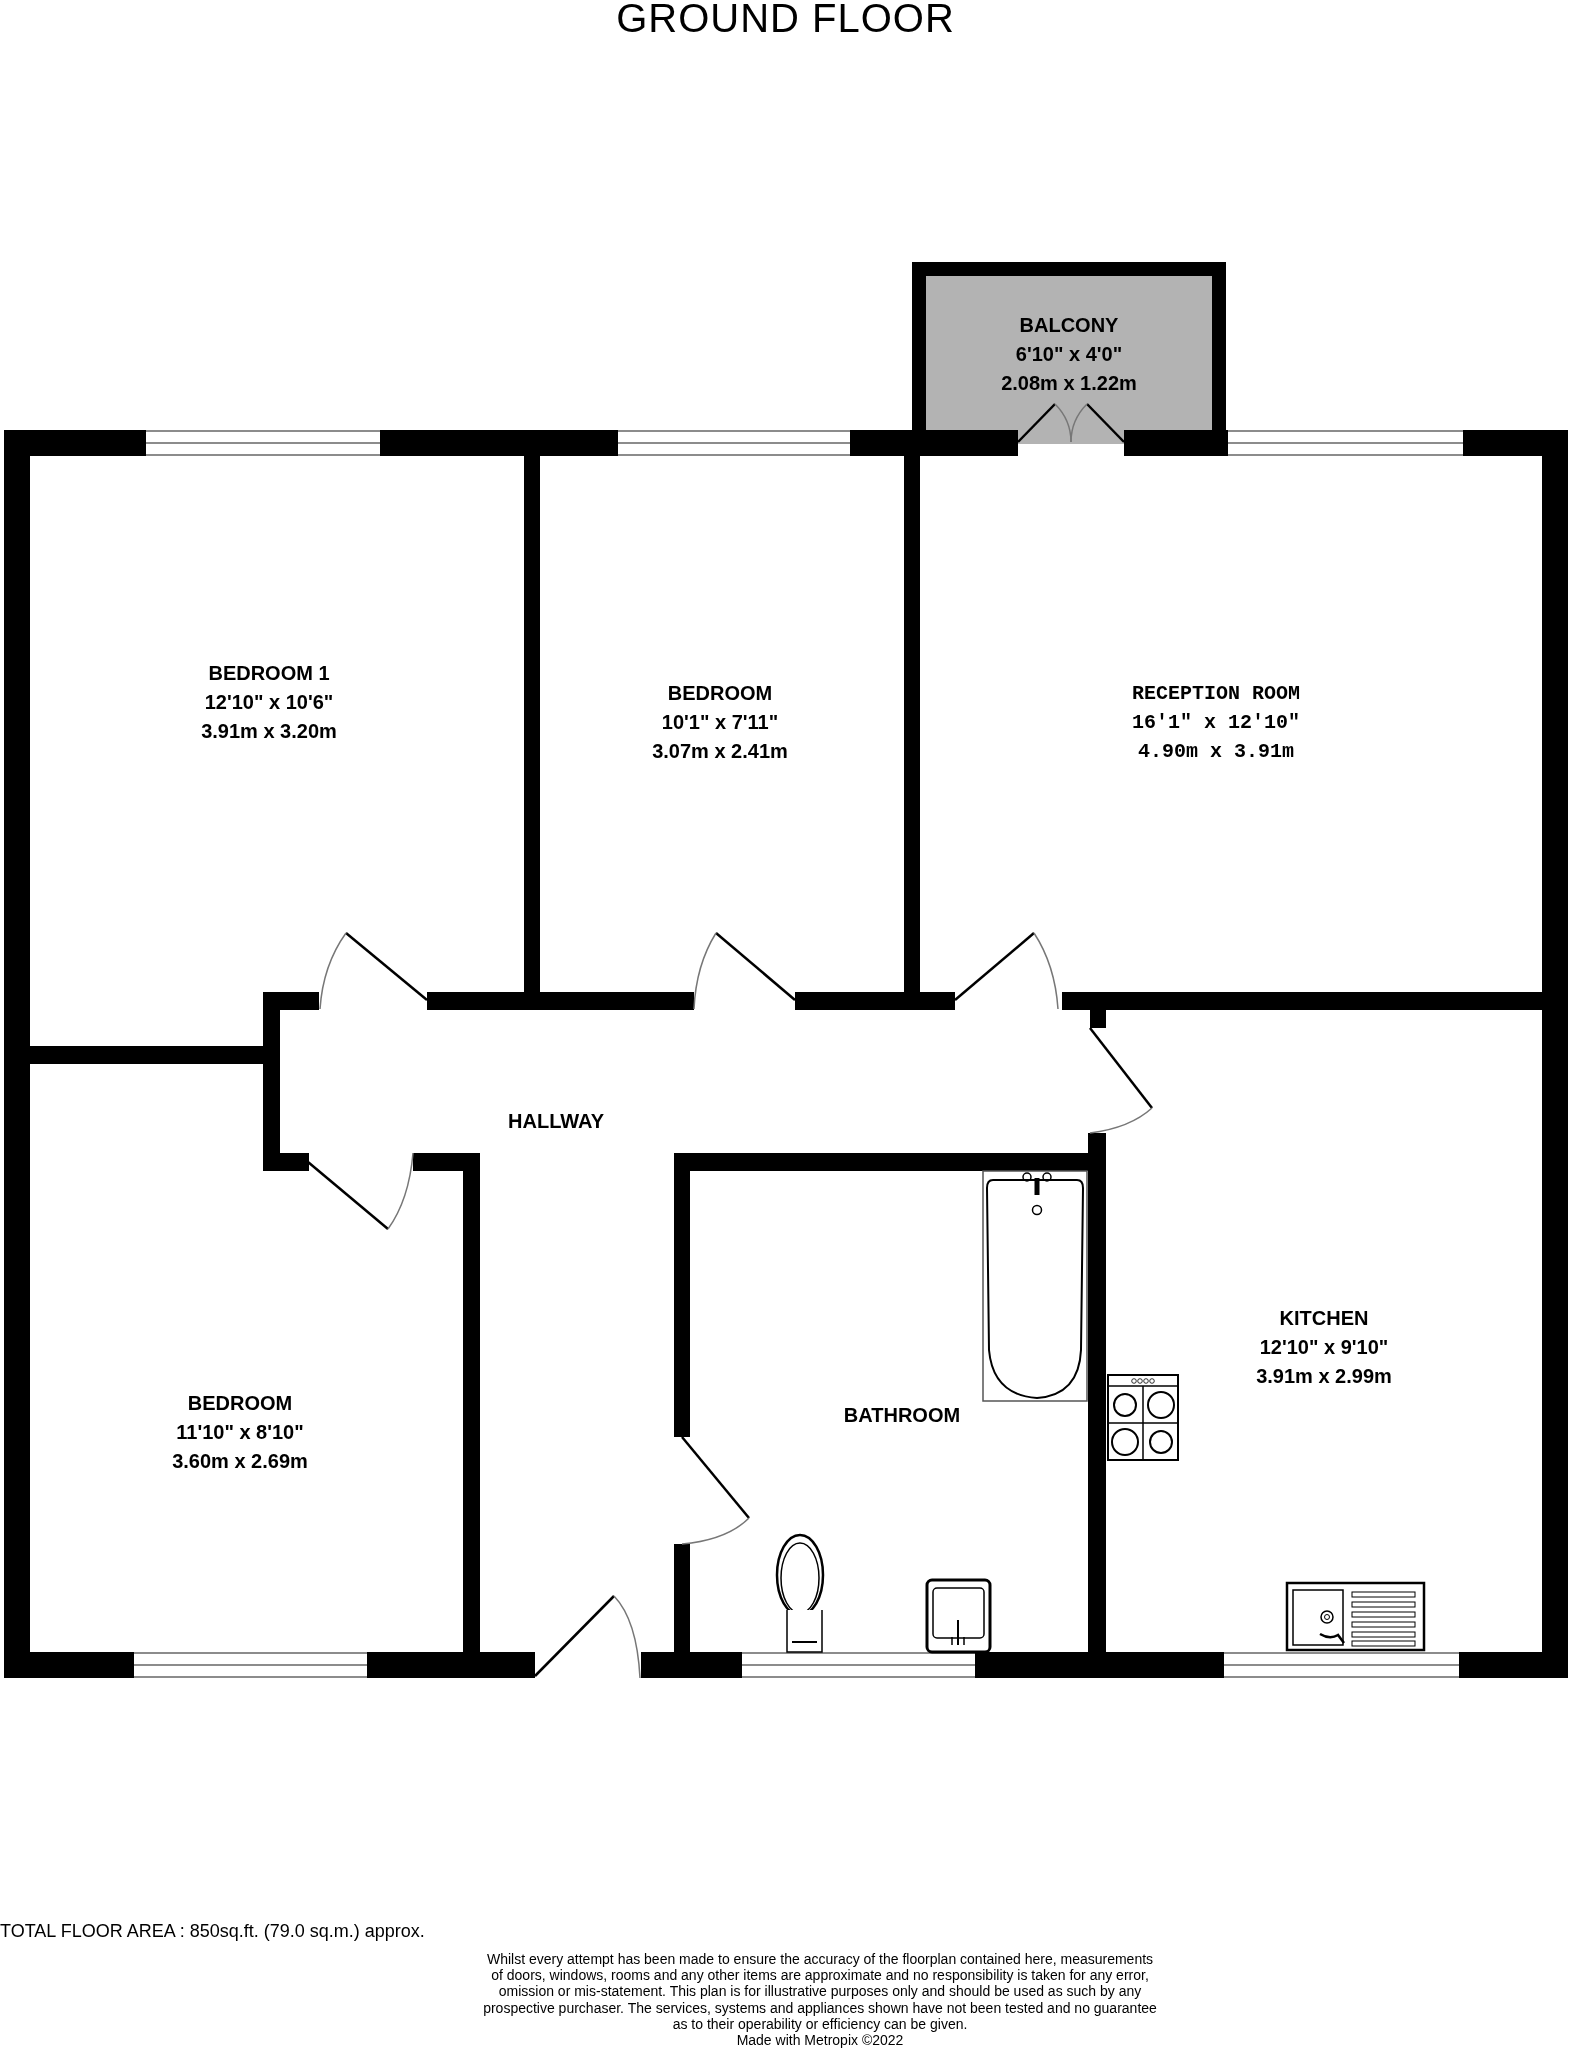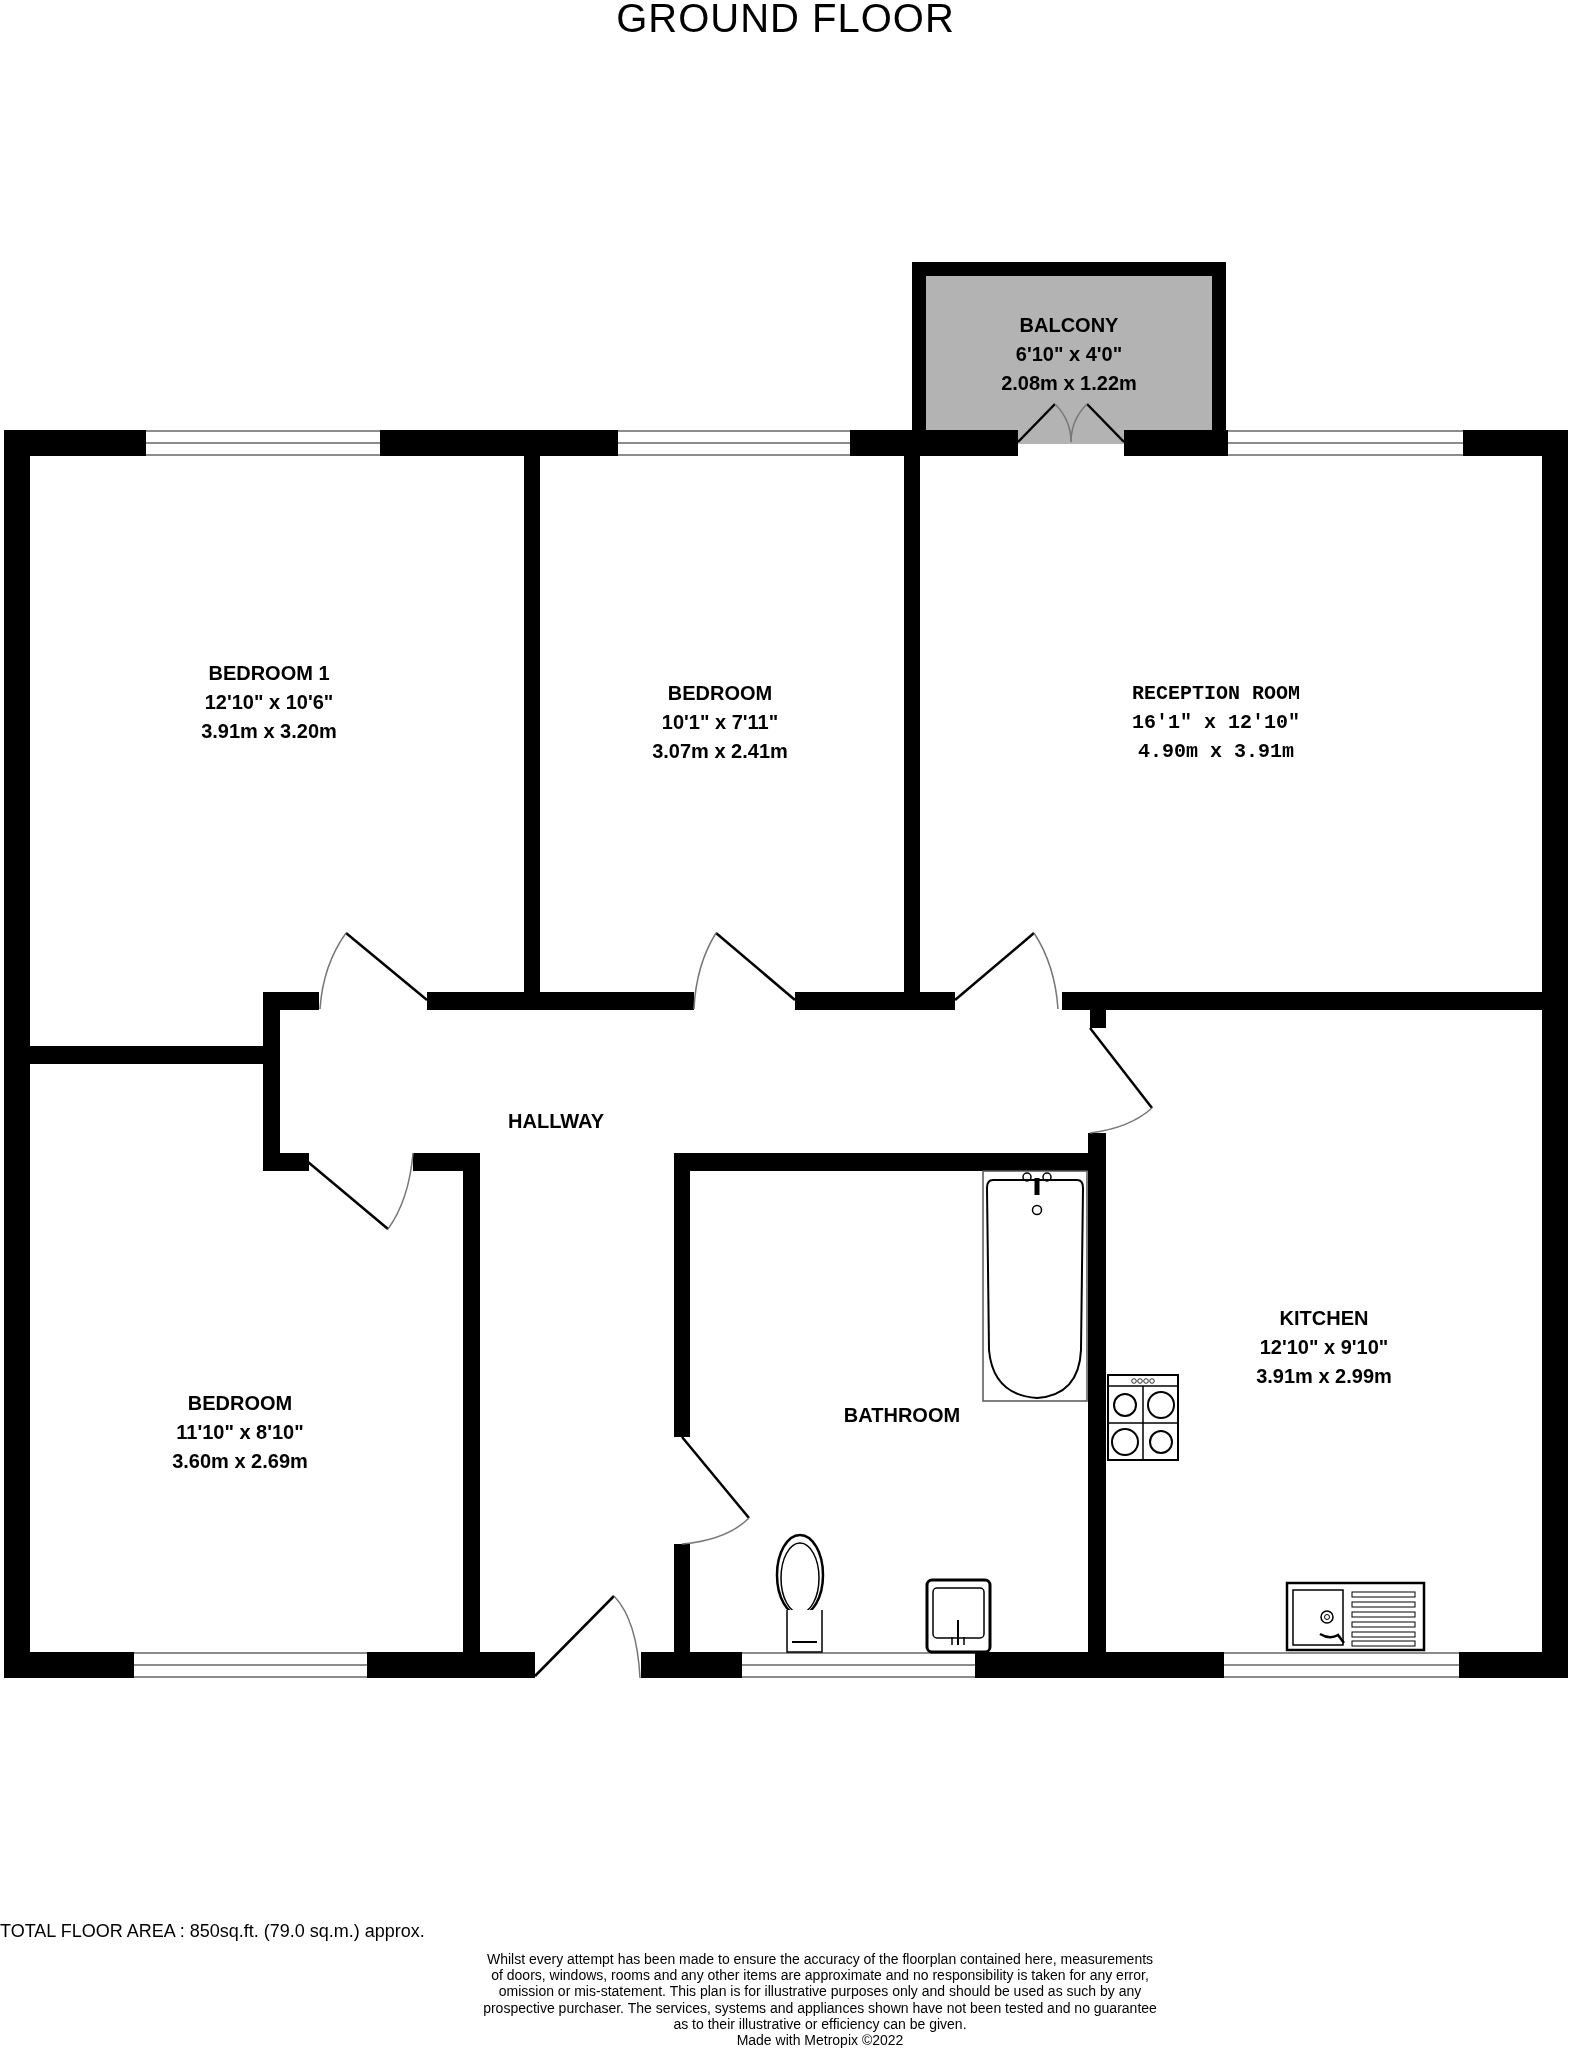--- a/index.html
+++ b/index.html
@@ -243,15 +243,15 @@
 <div class="room-label" style="left:902px; top:1401px;">
   <span>BATHROOM</span>
 </div>
 
 <div class="footer-area">TOTAL FLOOR AREA : 850sq.ft. (79.0 sq.m.) approx.</div>
 <div class="footer-disc">
   <div>Whilst every attempt has been made to ensure the accuracy of the floorplan contained here, measurements</div>
   <div>of doors, windows, rooms and any other items are approximate and no responsibility is taken for any error,</div>
   <div>omission or mis-statement. This plan is for illustrative purposes only and should be used as such by any</div>
   <div>prospective purchaser. The services, systems and appliances shown have not been tested and no guarantee</div>
-  <div>as to their illustrative or efficiency can be given.</div>
+  <div>as to their operability or efficiency can be given.</div>
   <div>Made with Metropix ©2022</div>
 </div>
 
 </body></html>

